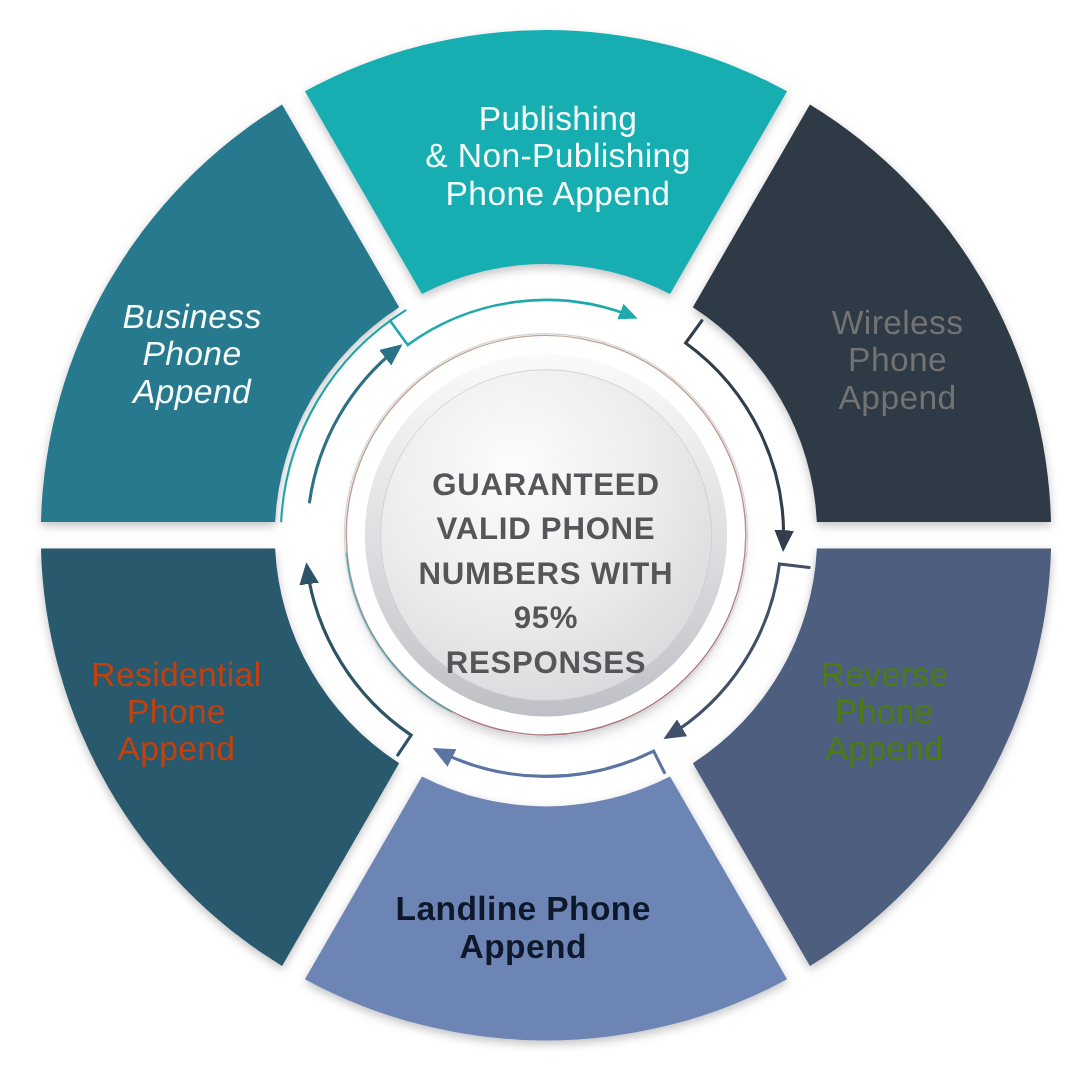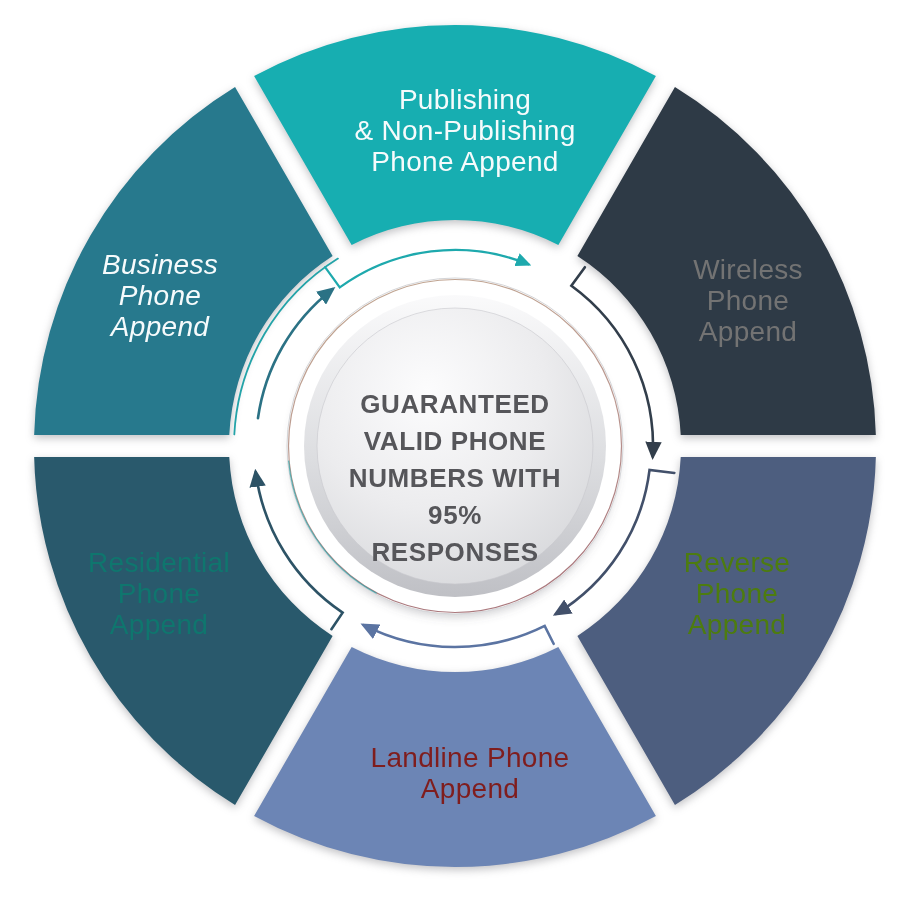--- a/index.html
+++ b/index.html
@@ -93,23 +93,23 @@
 
   <div class="seg-label" style="left: 465px; top: 130px; color: rgb(246, 251, 252);">Publishing
 &amp; Non-Publishing
 Phone Append</div>
   <div class="seg-label" style="left: 748px; top: 300px; color: #737373;">Wireless
 Phone
 Append</div>
   <div class="seg-label" style="left: 737px; top: 593px; color: #4d7c0f;">Reverse
 Phone
 Append</div>
-  <div class="seg-label" style="left: 470px; top: 773px; color: #7f1d1d;">Landline Phone
+  <div class="seg-label" style="left: 436px; top: 773px; color: #0f172a; font-weight: bold;">Landline Phone
 Append</div>
-  <div class="seg-label" style="left: 147px; top: 593px; color: #0f766e; margin-left: 12px;">Residential
+  <div class="seg-label" style="left: 147px; top: 593px; color: #c2410c;">Residential
 Phone
 Append</div>
   <div class="seg-label" style="left: 160px; top: 295px; color: rgb(246, 251, 252); font-style: italic;">Business
 Phone
 Append</div>
 
   <div class="center-text" style="color: rgb(86, 86, 90);">GUARANTEED
 VALID PHONE
 NUMBERS WITH
 95%

